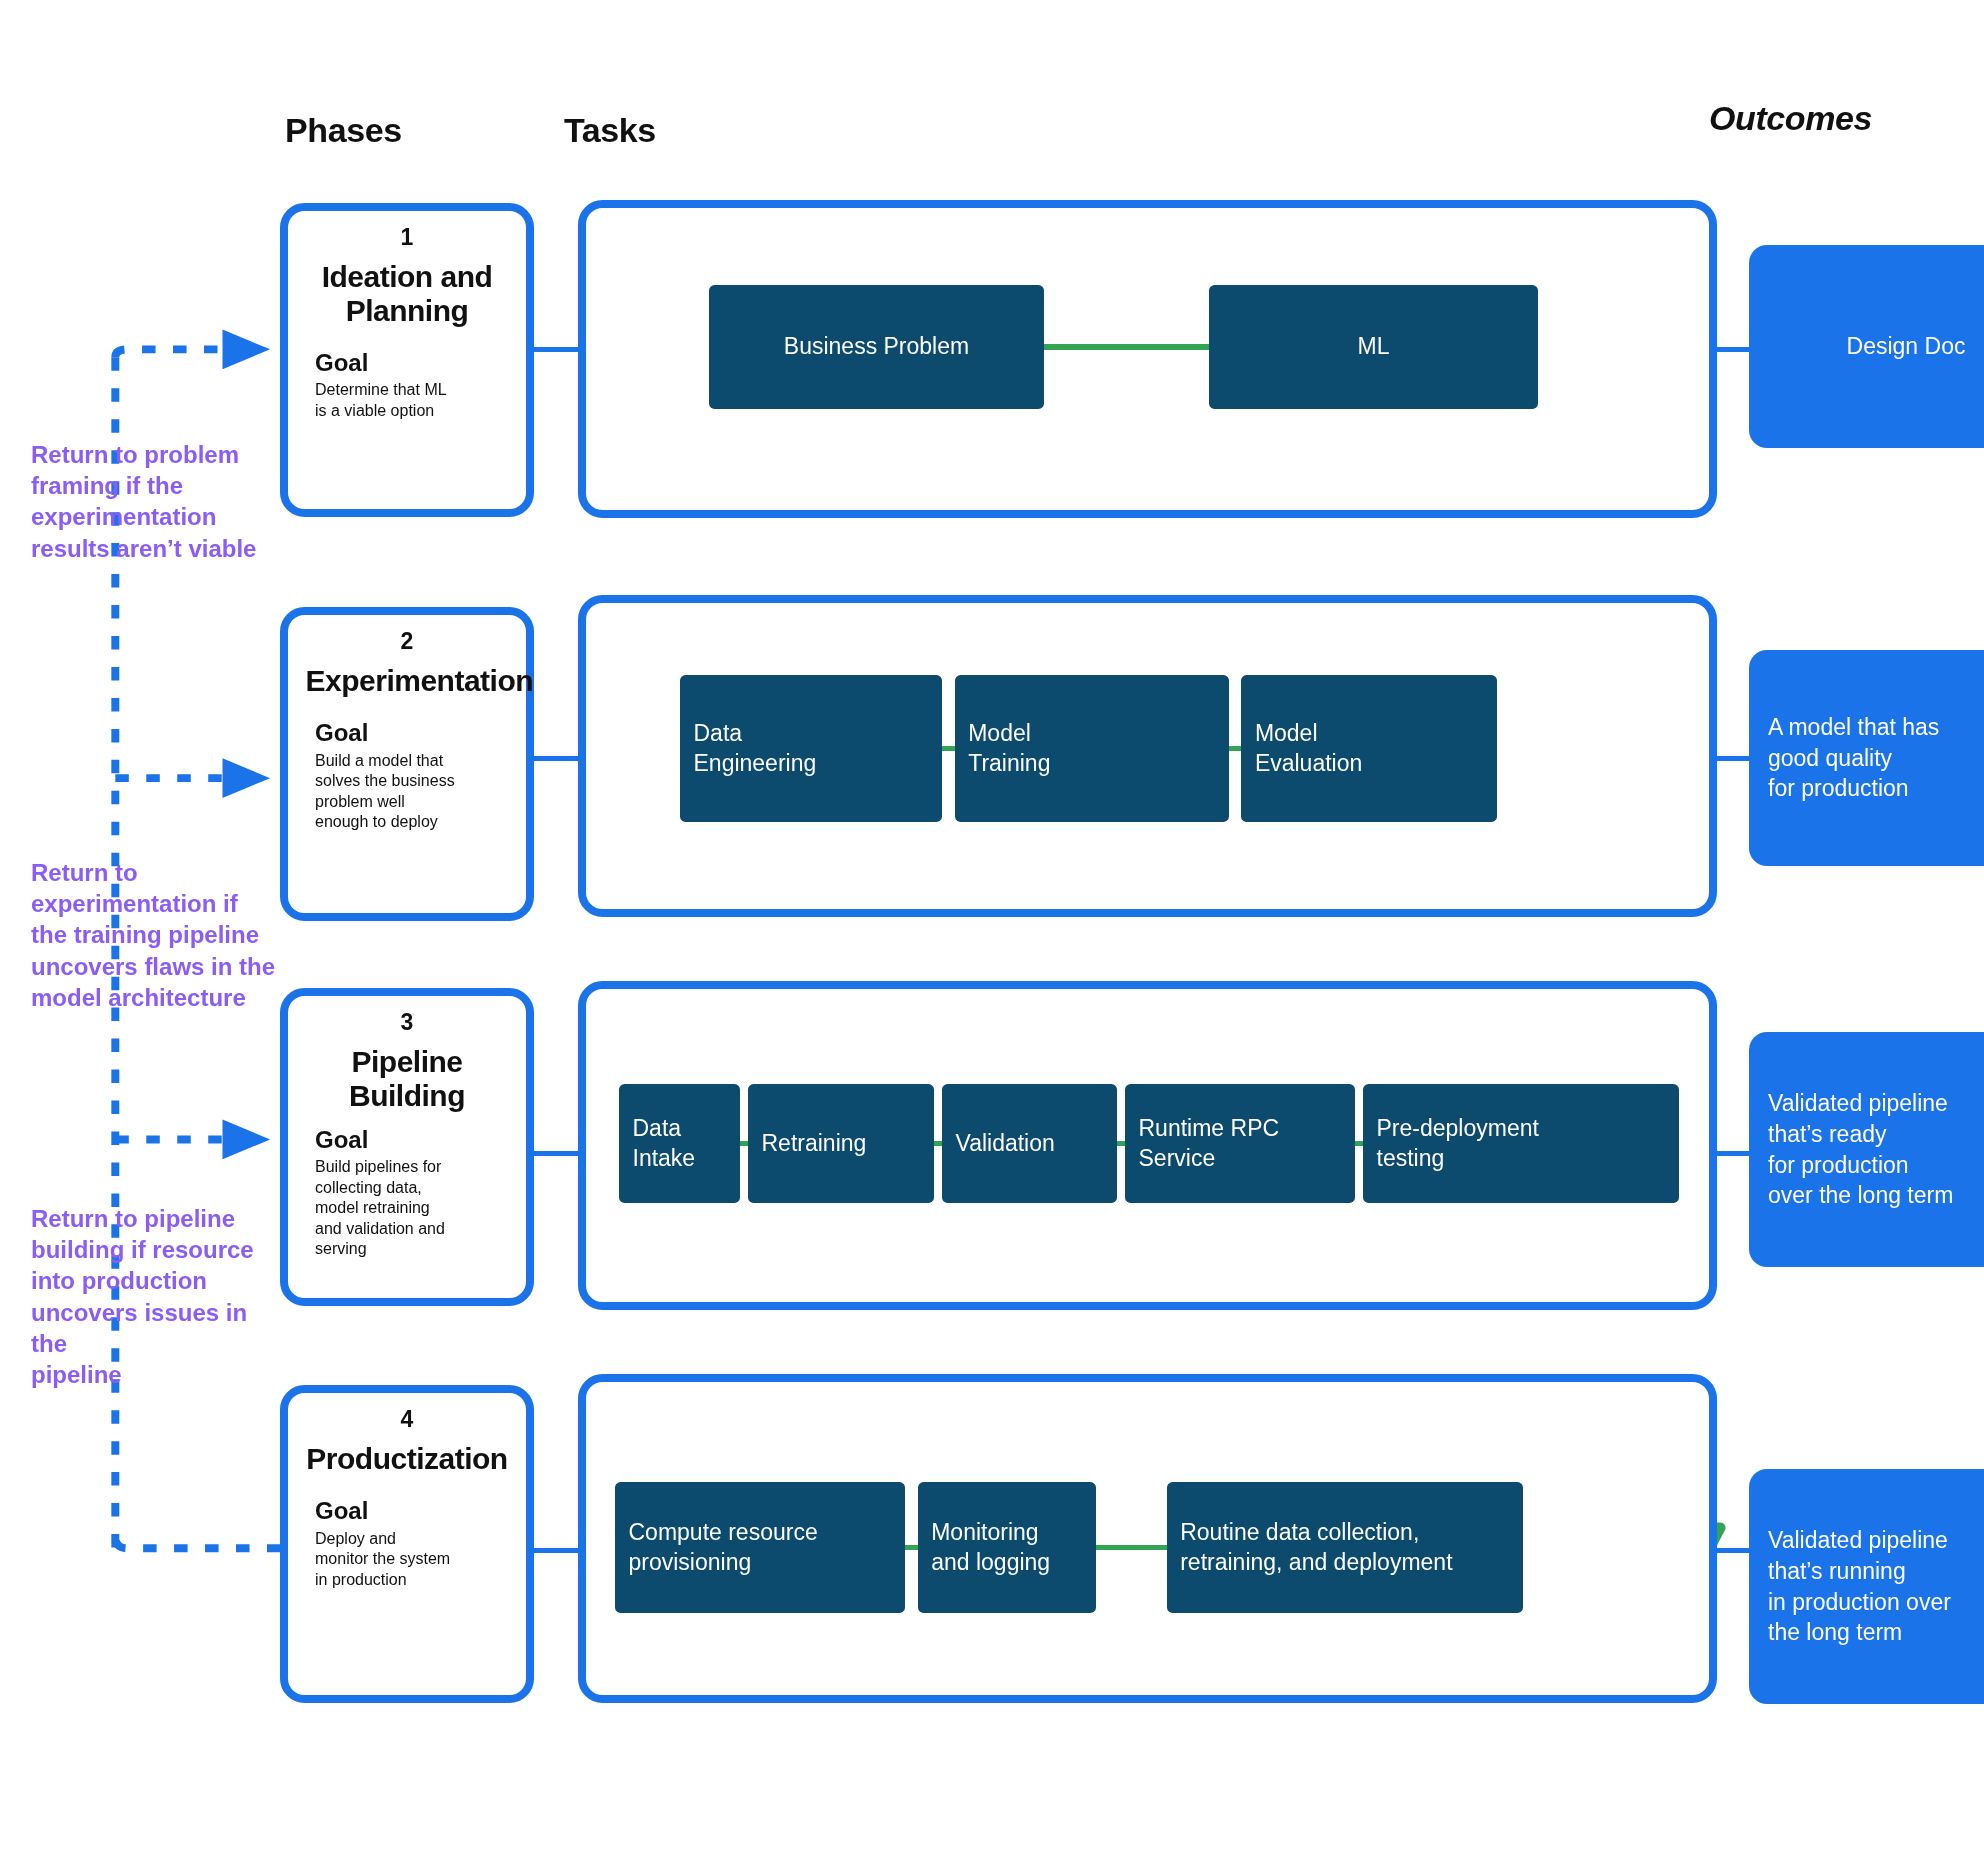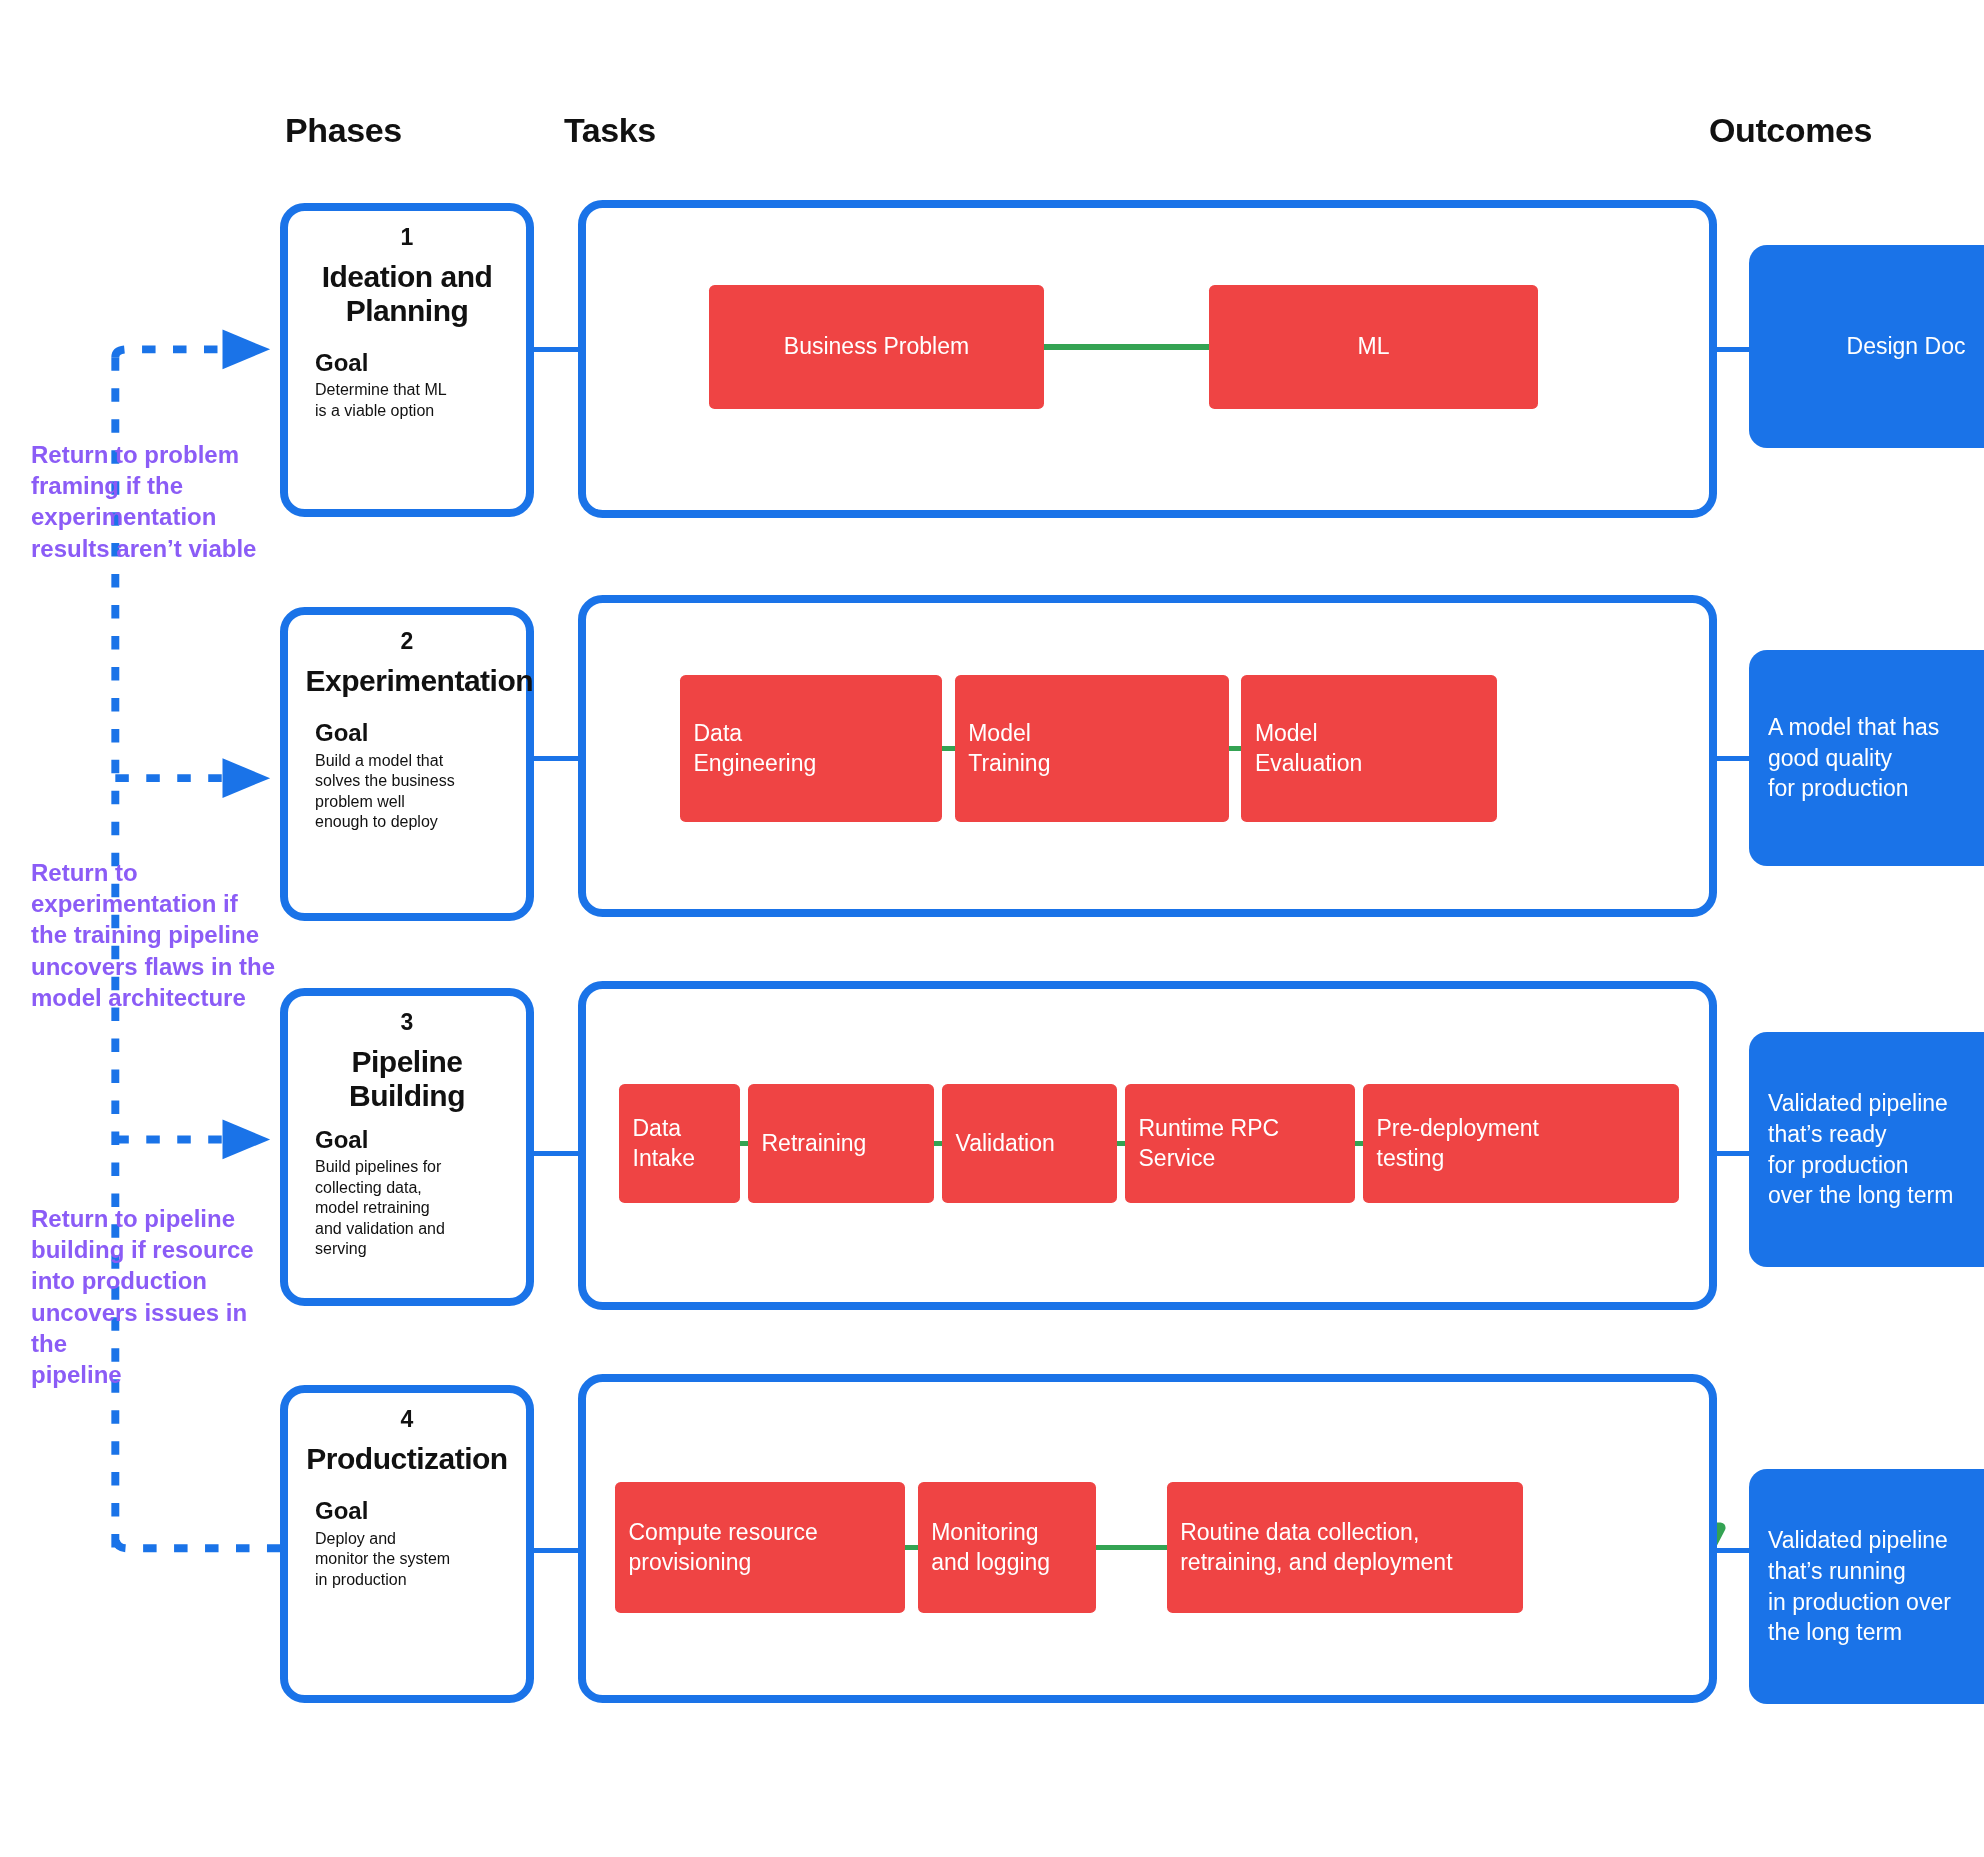--- a/index.html
+++ b/index.html
@@ -15,21 +15,21 @@
   .col-header {
     position: absolute;
     font-size: 34px;
     font-weight: 700;
     color: #111111;
     letter-spacing: -0.4px;
     white-space: nowrap;
   }
   #hdr-phases   { left: 285px;  top: 111px; }
   #hdr-tasks    { left: 564px; top: 111px; }
-  #hdr-outcomes { left: 1709px; top: 111px; }
+  #hdr-outcomes { left: 1709px; top: 99px; font-style: italic; }
 
   
   .phase-card {
     position: absolute;
     left: 280px;
     width: 254px;
     border: 8.7px solid #1a73e8;
     border-radius: 24.6px;
     background: #ffffff;
     padding: 13.5px 17.5px 12px 17.5px;
@@ -76,21 +76,21 @@
     background: #ffffff;
   }
 
   
   .task-row {
     position: absolute;
     display: flex;
     align-items: center;
   }
   .task-box {
-    background: #ef4444;
+    background: #0c4a6e;
     border-radius: 5.6px;
     color: #ffffff;
     font-size: 23px;
     line-height: 1.30;
     display: flex;
     align-items: center;
     padding: 0 13.5px;
     white-space: pre-line;
   }
   .green-link {

